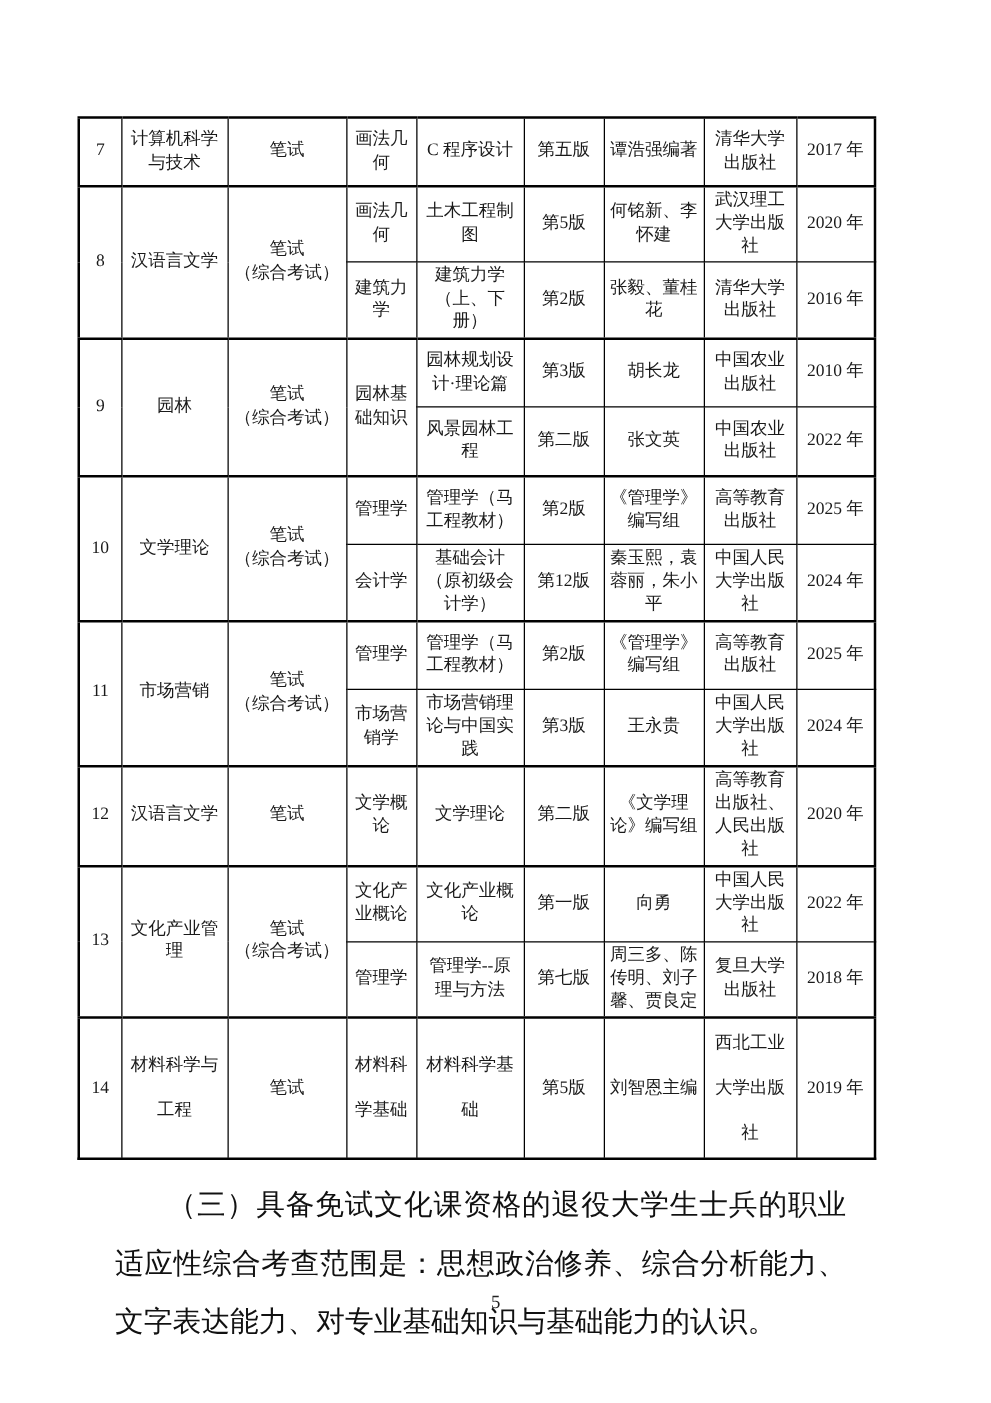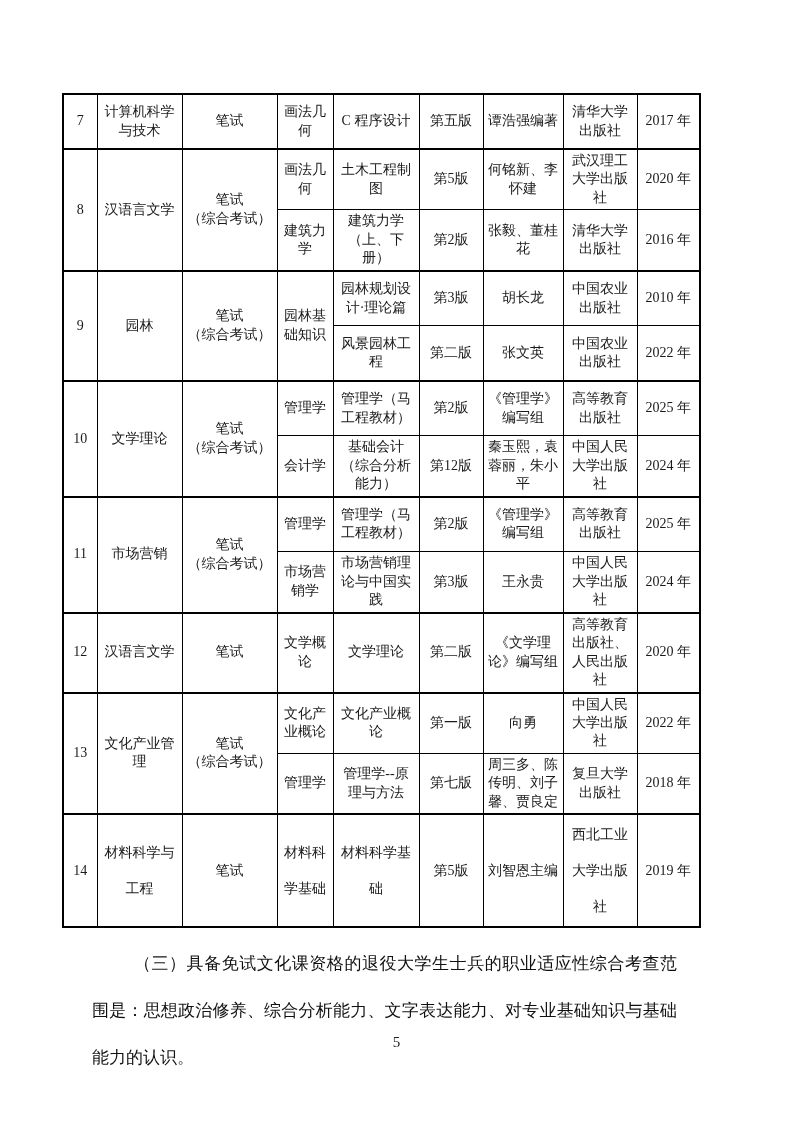--- a/index.html
+++ b/index.html
@@ -27,21 +27,21 @@
     line-height: 1.32;
     padding: 2px 4px;
     white-space: pre-line;
     overflow: hidden;
   }
   table.course-table tr.group-start td { border-top: 2px solid #000; }
   table.course-table tr.tall td { line-height: 2.55; margin-top: 13px; }
   .note {
     width: 585px;
     margin: 12px 0 0 92px;
-    font-size: 17px;
+    font-size: 23px;
     line-height: 47px;
     text-align: justify;
     text-indent: 42px;
     color: #111;
   }
   .page-number {
     position: absolute;
     left: 0;
     right: 0;
     top: 1034px;
@@ -125,21 +125,21 @@
 （综合考试）</td>
           <td class="c-subject">管理学</td>
           <td class="c-book">管理学（马工程教材）</td>
           <td class="c-edition">第2版</td>
           <td class="c-author">《管理学》编写组</td>
           <td class="c-publisher">高等教育出版社</td>
           <td class="c-year">2025 年</td>
         </tr>
         <tr style="height: 55px;">
           <td class="c-subject">会计学</td>
-          <td class="c-book">基础会计（综合分析能力）</td>
+          <td class="c-book">基础会计（原初级会计学）</td>
           <td class="c-edition">第12版</td>
           <td class="c-author">秦玉熙，袁蓉丽，朱小平</td>
           <td class="c-publisher">中国人民大学出版社</td>
           <td class="c-year">2024 年</td>
         </tr>
         <tr class="group-start" style="height: 55px;">
           <td class="c-no" rowspan="2">11</td>
           <td class="c-major" rowspan="2">市场营销</td>
           <td class="c-exam" rowspan="2">笔试
 （综合考试）</td>

